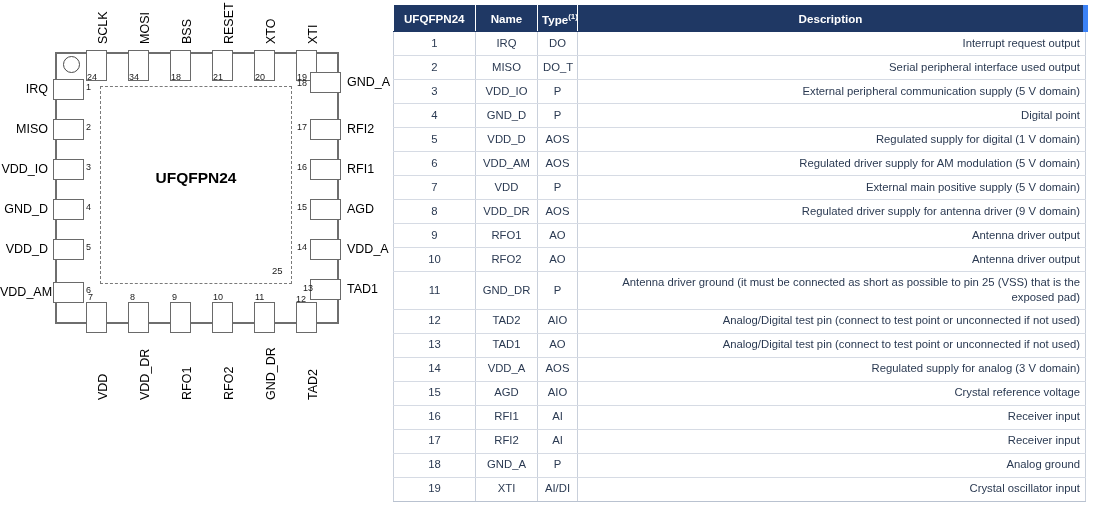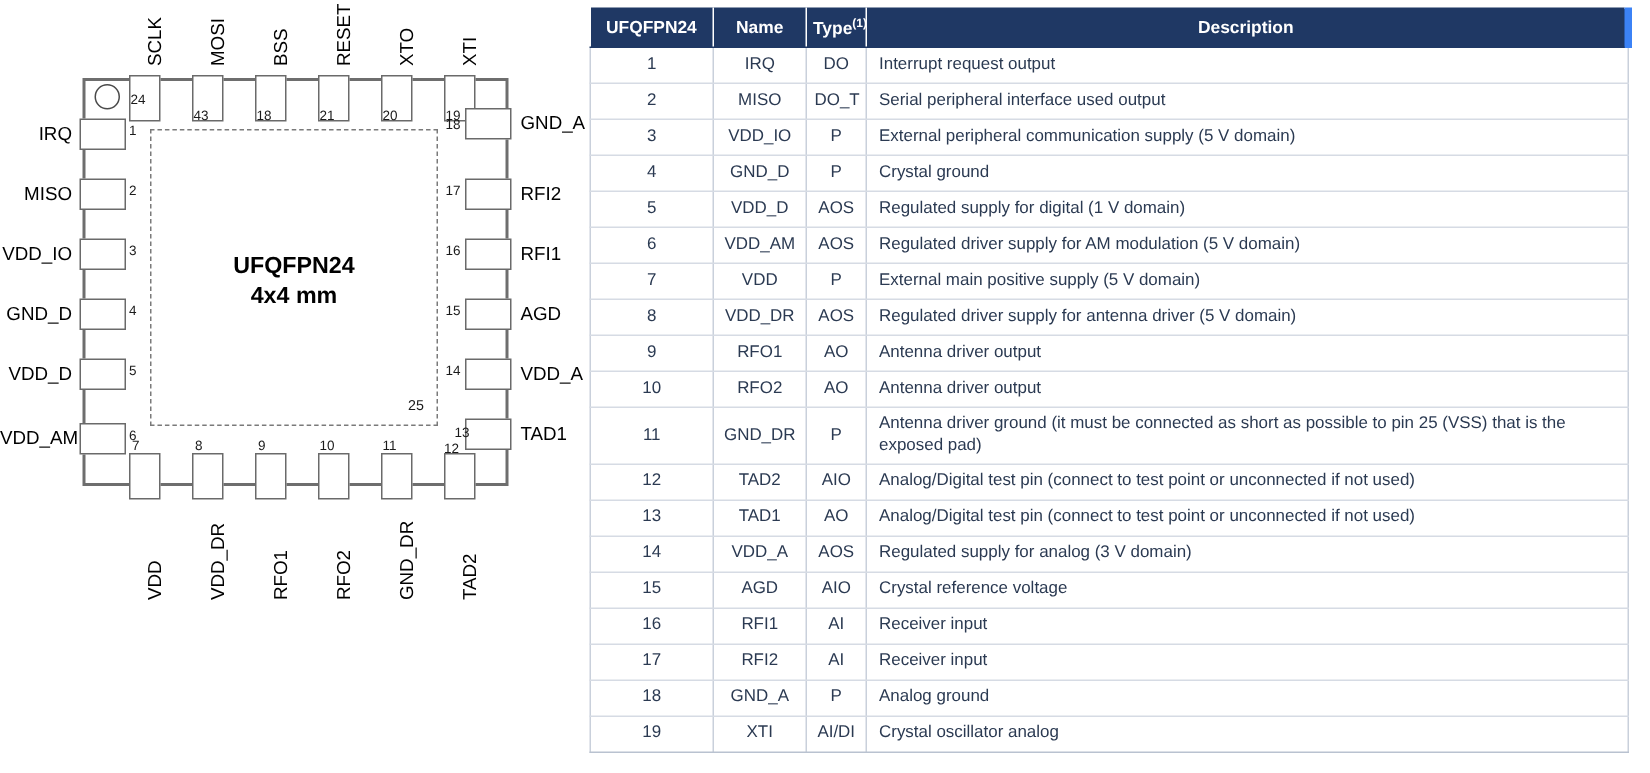--- a/index.html
+++ b/index.html
@@ -126,21 +126,21 @@
     padding: 3px 5px;
     vertical-align: middle;
     color: #2b3a52;
     font-size: 11.3px;
     line-height: 1.35;
   }
   table.pintable td.c-pin,
   table.pintable td.c-name,
   table.pintable td.c-type { text-align: center; }
   table.pintable td.c-desc {
-    text-align: left;
+    text-align: right;
     padding-left: 8px;
     border-right: 1px solid #c9d0db;
   }
   table.pintable tr td:first-child { border-left: 1px solid #c9d0db; }
   table.pintable tr:last-child td { border-bottom: 1.2px solid #b9c2d0; }
 
   col.w-pin  { width: 82px; }
   col.w-name { width: 62px; }
   col.w-type { width: 40px; }
   col.w-desc { width: 508px; }
@@ -151,34 +151,33 @@
 <div id="page">
 
   <div id="diagram">
 
     <div class="pkg-body"></div>
     <div class="exp-pad"></div>
     <div class="pin1-dot"></div>
 
     <div class="pkg-title">
       <div>UFQFPN24</div>
-      <div>4x4 mm</div>
     </div>
 
     <div class="epad-num">25</div>
 
     <div class="pad pad-v" style="left:86px;  top:50px;"></div>
     <div class="pad pad-v" style="left:128px; top:50px;"></div>
     <div class="pad pad-v" style="left:170px; top:50px;"></div>
     <div class="pad pad-v" style="left:212px; top:50px;"></div>
     <div class="pad pad-v" style="left:254px; top:50px;"></div>
     <div class="pad pad-v" style="left:296px; top:50px;"></div>
 
-    <div class="pnum" style="left:87px;  top:61px;">24</div>
-    <div class="pnum" style="left:129px; top:72px;">43</div>
+    <div class="pnum" style="left:87px;  top:72px;">24</div>
+    <div class="pnum" style="left:129px; top:72px;">34</div>
     <div class="pnum" style="left:171px; top:72px;">18</div>
     <div class="pnum" style="left:213px; top:72px;">21</div>
     <div class="pnum" style="left:255px; top:72px;">20</div>
     <div class="pnum" style="left:297px; top:72px;">19</div>
 
     <div class="plabel rot" style="left:96px;  top:44px;">SCLK</div>
     <div class="plabel rot" style="left:138px; top:44px;">MOSI</div>
     <div class="plabel rot" style="left:180px; top:44px;">BSS</div>
     <div class="plabel rot" style="left:222px; top:44px;">RESET</div>
     <div class="plabel rot" style="left:264px; top:44px;">XTO</div>
@@ -281,21 +280,21 @@
           <tr>
             <td class="c-pin">3</td>
             <td class="c-name">VDD_IO</td>
             <td class="c-type">P</td>
             <td class="c-desc">External peripheral communication supply (5 V domain)</td>
           </tr>
           <tr>
             <td class="c-pin">4</td>
             <td class="c-name">GND_D</td>
             <td class="c-type">P</td>
-            <td class="c-desc">Crystal ground</td>
+            <td class="c-desc">Digital point</td>
           </tr>
           <tr>
             <td class="c-pin">5</td>
             <td class="c-name">VDD_D</td>
             <td class="c-type">AOS</td>
             <td class="c-desc">Regulated supply for digital (1 V domain)</td>
           </tr>
           <tr>
             <td class="c-pin">6</td>
             <td class="c-name">VDD_AM</td>
@@ -305,21 +304,21 @@
           <tr>
             <td class="c-pin">7</td>
             <td class="c-name">VDD</td>
             <td class="c-type">P</td>
             <td class="c-desc">External main positive supply (5 V domain)</td>
           </tr>
           <tr>
             <td class="c-pin">8</td>
             <td class="c-name">VDD_DR</td>
             <td class="c-type">AOS</td>
-            <td class="c-desc">Regulated driver supply for antenna driver (5 V domain)</td>
+            <td class="c-desc">Regulated driver supply for antenna driver (9 V domain)</td>
           </tr>
           <tr>
             <td class="c-pin">9</td>
             <td class="c-name">RFO1</td>
             <td class="c-type">AO</td>
             <td class="c-desc">Antenna driver output</td>
           </tr>
           <tr>
             <td class="c-pin">10</td>
             <td class="c-name">RFO2</td>
@@ -371,19 +370,19 @@
           <tr>
             <td class="c-pin">18</td>
             <td class="c-name">GND_A</td>
             <td class="c-type">P</td>
             <td class="c-desc">Analog ground</td>
           </tr>
           <tr>
             <td class="c-pin">19</td>
             <td class="c-name">XTI</td>
             <td class="c-type">AI/DI</td>
-            <td class="c-desc">Crystal oscillator analog</td>
+            <td class="c-desc">Crystal oscillator input</td>
           </tr>
         </tbody>
     </table>
   </div>
 
 </div>
 
 </body></html>

